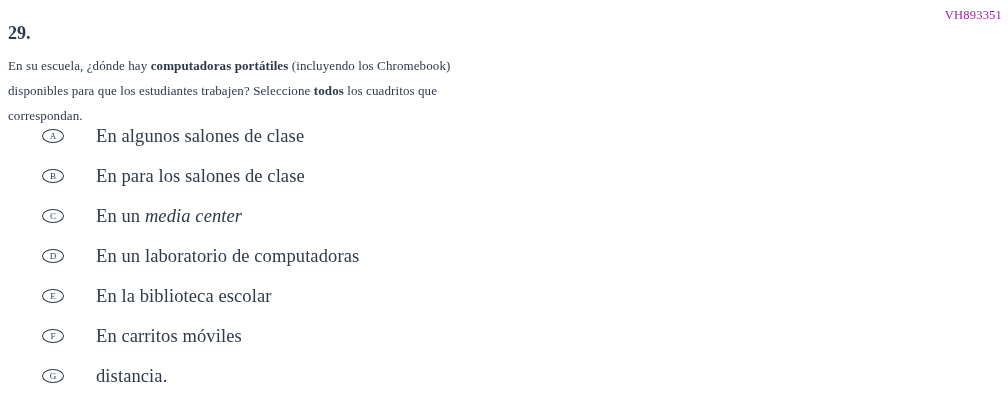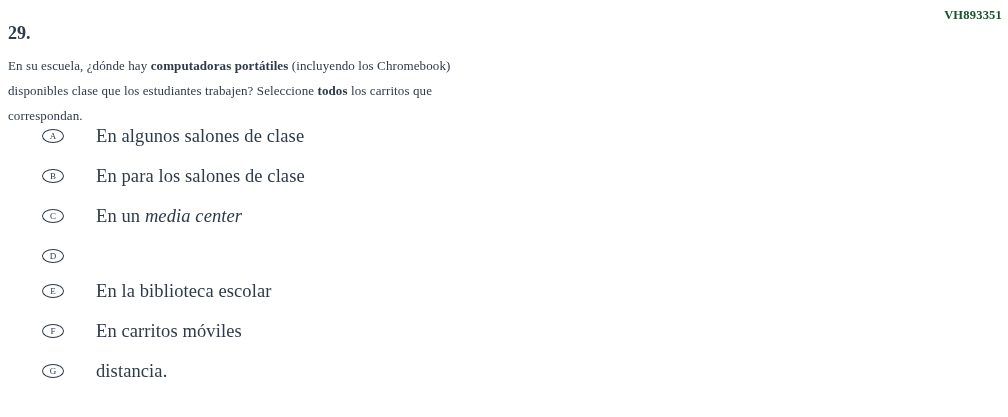--- a/index.html
+++ b/index.html
@@ -16,22 +16,21 @@
     width: 1008px;
     height: 417px;
     background: #ffffff;
   }
   .accession-code {
     position: absolute;
     top: 8px;
     right: 6px;
     font-size: 12.5px;
     letter-spacing: 0.2px;
-    color: #14532d;
-    font-weight: bold;
+    color: #a21caf;
   }
   .question-row {
     position: absolute;
     top: 21px;
     left: 8px;
     display: flex;
     align-items: flex-start;
     flex-direction: column;
   }
   .q-number {
@@ -85,21 +84,21 @@
 <body>
 
 <div class="page">
 
   <div class="accession-code">VH893351</div>
 
   <div class="question-row">
     <div class="q-number">29.</div>
     <div class="q-text">
       <div><span>En su escuela, ¿dónde hay </span><b>computadoras portátiles</b><span> (incluyendo los Chromebook)</span></div>
-      <div><span>disponibles clase que los estudiantes trabajen? Seleccione </span><b>todos</b><span> los carritos que</span></div>
+      <div><span>disponibles para que los estudiantes trabajen? Seleccione </span><b>todos</b><span> los cuadritos que</span></div>
       <div><span>correspondan.</span></div>
     </div>
   </div>
 
   <div class="options">
 
     <div class="option">
       <div class="bubble">A</div>
       <div class="option-label">En algunos salones de clase</div>
     </div>
@@ -109,20 +108,21 @@
       <div class="option-label">En para los salones de clase</div>
     </div>
 
     <div class="option">
       <div class="bubble">C</div>
       <div class="option-label"><span>En un </span><i>media center</i></div>
     </div>
 
     <div class="option">
       <div class="bubble">D</div>
+      <div class="option-label">En un laboratorio de computadoras</div>
     </div>
 
     <div class="option">
       <div class="bubble">E</div>
       <div class="option-label">En la biblioteca escolar</div>
     </div>
 
     <div class="option">
       <div class="bubble">F</div>
       <div class="option-label">En carritos móviles</div>

